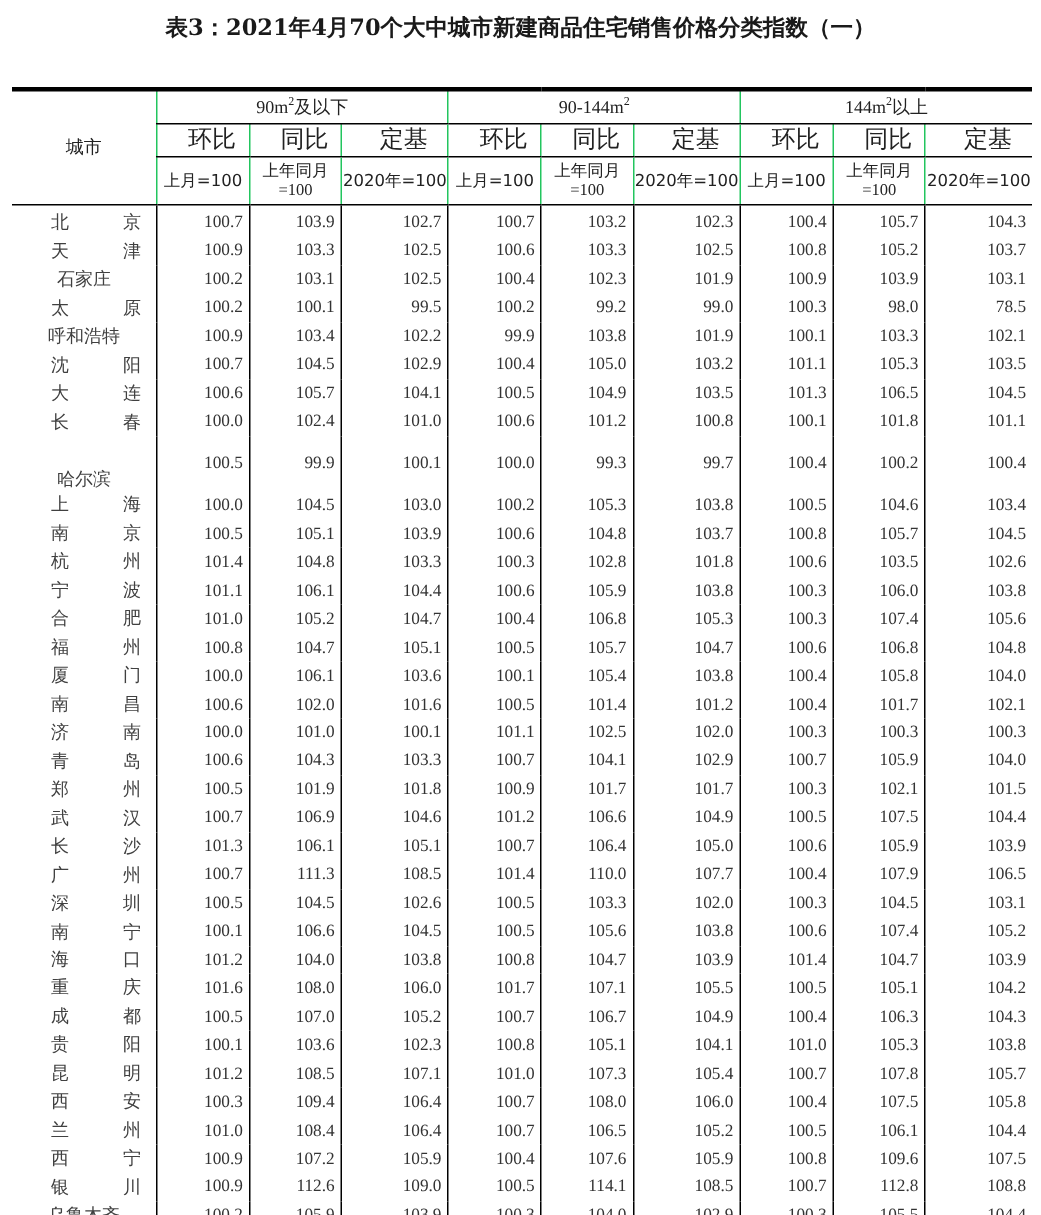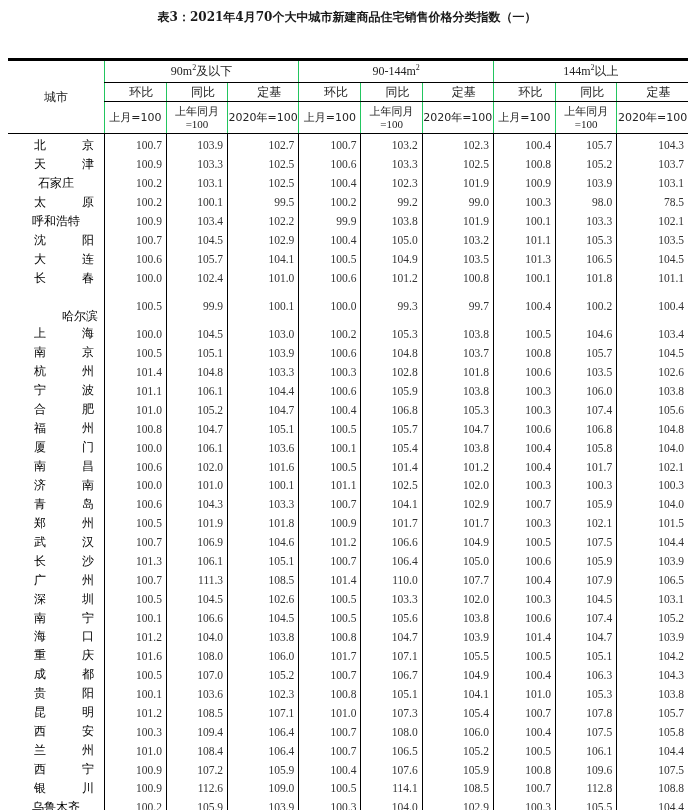--- a/index.html
+++ b/index.html
@@ -1,33 +1,33 @@
 <!DOCTYPE html>
 <html><head>
 <meta charset="utf-8">
 <style>
   html, body { margin: 0; padding: 0; background: #ffffff; }
   body { width: 694px; height: 810px; position: relative; overflow: hidden; font-family: "DejaVu Serif", "Liberation Serif", serif; color: #222; }
-  .title { position: absolute; top: 9px; left: 0; width: 694px; text-align: center; font-size: 12px; font-weight: bold; font-family: "DejaVu Serif", "Liberation Serif", serif; color: #1a1a1a; letter-spacing: 0px; }
+  .title { position: absolute; top: 9px; left: 0; width: 694px; text-align: center; font-size: 15px; font-weight: bold; font-family: "DejaVu Serif", "Liberation Serif", serif; color: #1a1a1a; letter-spacing: 0px; }
   table { position: absolute; left: 8px; top: 58px; border-collapse: collapse; table-layout: fixed; width: 680px; font-family: "Liberation Serif", "DejaVu Serif", serif; }
   table.grid { border-top: 3px solid #000; border-bottom: 3px solid #000; }
   col.c-city { width: 96px; }
   col.c-a { width: 62px; }
   col.c-b { width: 61px; }
   col.c-c { width: 71px; }
   th, td { padding: 0; margin: 0; }
   thead th { font-weight: normal; font-size: 12px; border-left: 1px solid #22c55e; border-bottom: 1px solid #000; text-align: center; font-family: "DejaVu Sans", sans-serif; color: #222; }
   thead th.city-h { border-left: none; font-size: 12px; }
   thead tr.h1 th { height: 21px; font-family: "Liberation Serif", serif; font-size: 12px; }
-  thead tr.h2 th { height: 18px; font-size: 12px; padding-left: 12px; }
+  thead tr.h2 th { height: 18px; font-size: 16px; padding-left: 12px; }
   thead tr.h3 th { height: 31px; font-size: 11px; line-height: 13px; text-align: center; }
   thead tr.h3 th .num { font-family: "Liberation Serif", serif; }
   sup { font-size: 8px; vertical-align: super; line-height: 0; }
   tbody td { height: 18.95px; font-size: 11.5px; text-align: right; padding-right: 4px; border-left: 1px solid #000; color: #333; }
-  tbody td.city { border-left: none; text-align: left; padding-left: 0; padding-right: 0; font-family: "DejaVu Sans", sans-serif; font-size: 12px; color: #000000; }
+  tbody td.city { border-left: none; text-align: left; padding-left: 0; padding-right: 0; font-family: "DejaVu Sans", sans-serif; font-size: 12px; color: #404040; }
   .city-inner { display: block; width: 60px; margin-left: 26px; text-align: justify; text-align-last: justify; white-space: nowrap; }
   tbody tr:first-child td { padding-top: 2px; }
 </style>
 </head>
 <body>
 
 <div class="title">表3：2021年4月70个大中城市新建商品住宅销售价格分类指数（一）</div>
 
 <table class="grid">
   <colgroup>
@@ -180,21 +180,21 @@
         <td>101.0</td>
         <td>100.6</td>
         <td>101.2</td>
         <td>100.8</td>
         <td>100.1</td>
         <td>101.8</td>
         <td>101.1</td>
       </tr>
       <tr>
         <td class="city">
-          <span class="city-inner" style="text-align-last: auto; text-align: right; margin-left: 30px; margin-top: 20px;">哈尔滨</span>
+          <span class="city-inner" style="text-align-last: auto; text-align: left; margin-left: 30px; margin-top: 20px;">哈尔滨</span>
         </td>
         <td>100.5</td>
         <td>99.9</td>
         <td>100.1</td>
         <td>100.0</td>
         <td>99.3</td>
         <td>99.7</td>
         <td>100.4</td>
         <td>100.2</td>
         <td>100.4</td>

